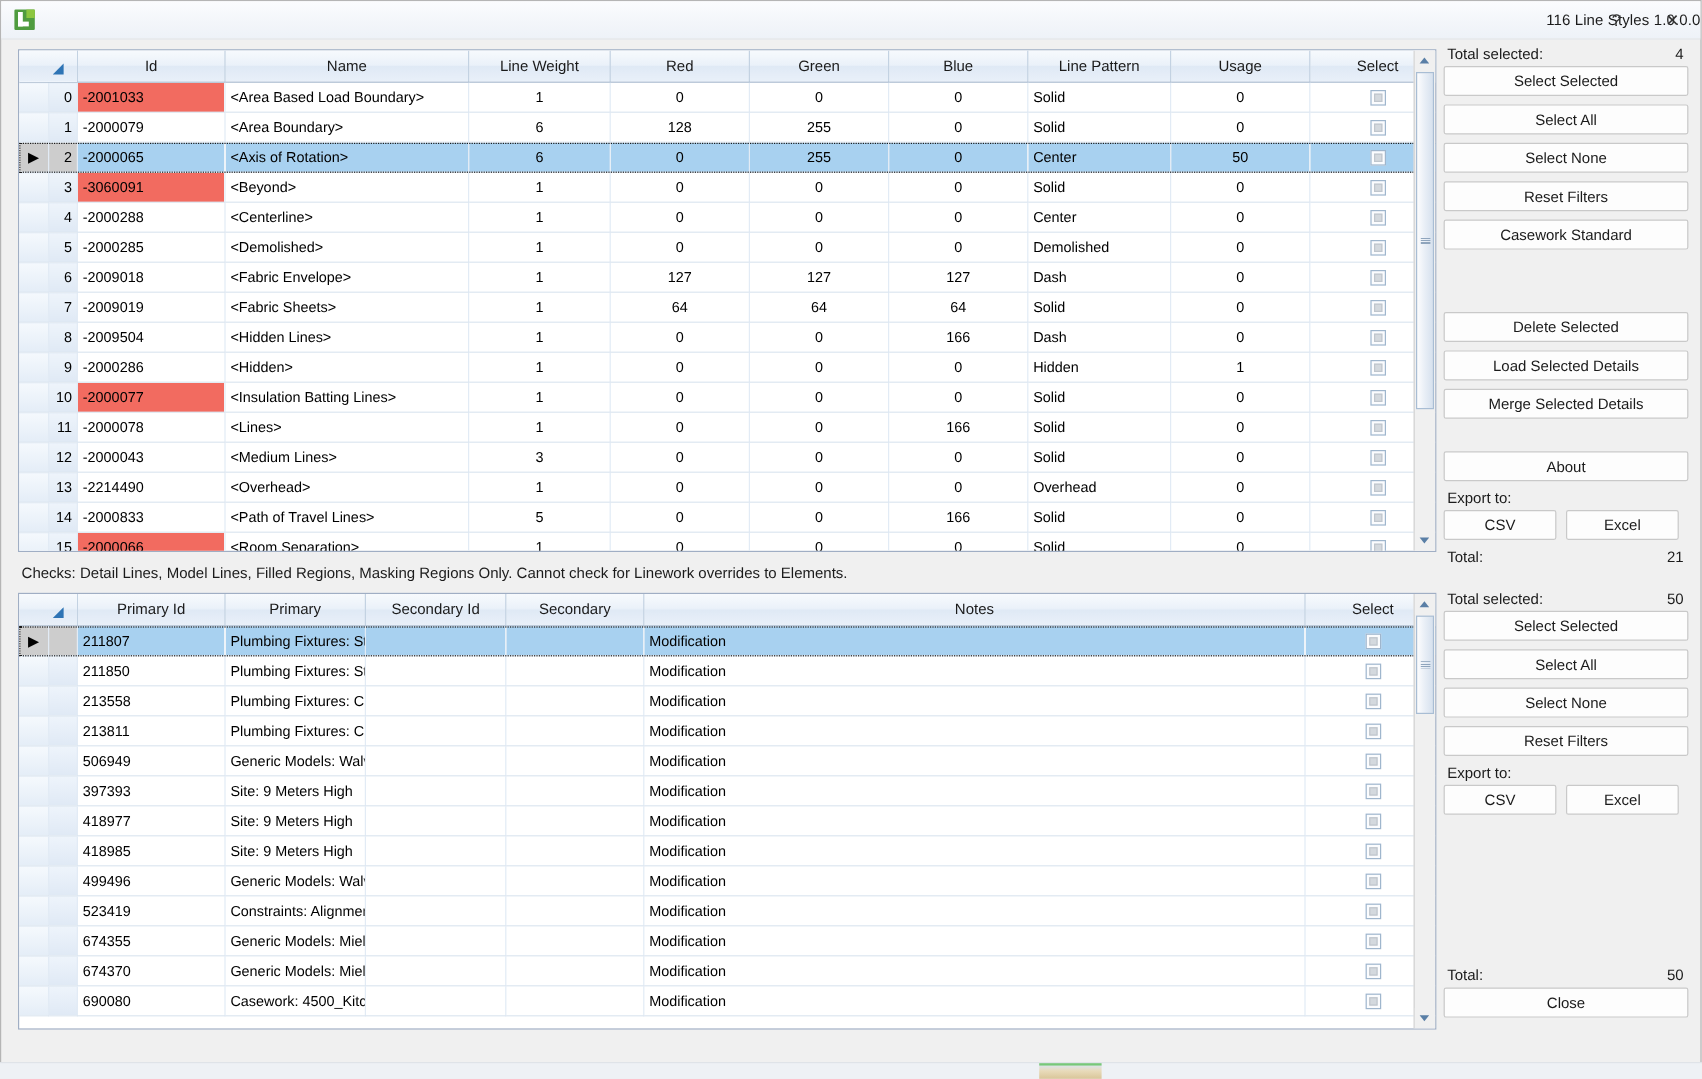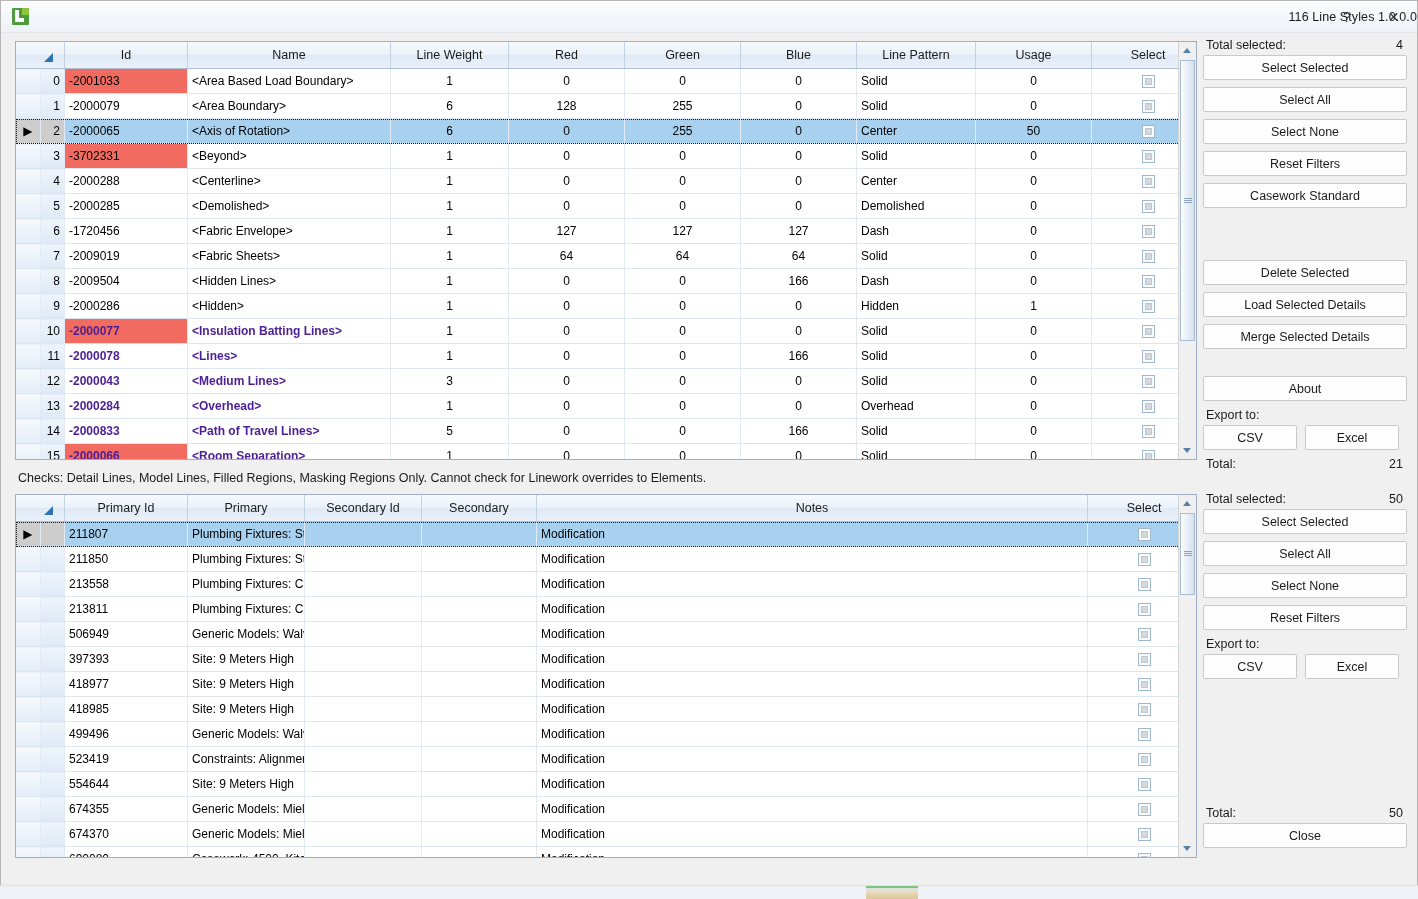--- a/index.html
+++ b/index.html
@@ -100,21 +100,21 @@
   .rh-num{
     width:30px;background:linear-gradient(to bottom,#eef4fb,#dfe9f5);
     border-right:1px solid #c3d2e2;text-align:right;padding-right:6px;
     font-size:11.5px;color:#222;
   }
   tr.sel .rh-arrow{background:#cdcdcd;}
   tr.sel .rh-num{background:#cdcdcd;}
   tr.sel td{background:#a8d1f0;}
   tr.sel{outline:1px dotted #1b1b1b;outline-offset:-1px;}
   td.redcell{background:#f26b60;}
-  td.redtext{color:#4c1d95;font-weight:bold;}
+  td.redtext{color:#000000;}
   .c-num{text-align:center;}
   .c-left{text-align:left;}
   .corner-th{
     width:48px;
     background:linear-gradient(to bottom,#f7fafd,#e4edf7);
     position:relative;
   }
   .corner-th .tri{
     position:absolute;right:11px;bottom:6px;width:0;height:0;
     border-left:9px solid transparent;border-bottom:9px solid #2e74b5;
@@ -269,21 +269,21 @@
                 <td class="c-num">0</td>
                 <td class="c-num">255</td>
                 <td class="c-num">0</td>
                 <td class="c-left">Center</td>
                 <td class="c-num">50</td>
                 <td class="c-num" style="border-right:none"><span class="cbox"><i></i></span></td>
               </tr>
               <tr>
                 <td class="rh-arrow"></td>
                 <td class="rh-num">3</td>
-                <td class="c-left redcell">-3702331</td>
+                <td class="c-left redcell">-3060091</td>
                 <td class="c-left">&lt;Beyond&gt;</td>
                 <td class="c-num">1</td>
                 <td class="c-num">0</td>
                 <td class="c-num">0</td>
                 <td class="c-num">0</td>
                 <td class="c-left">Solid</td>
                 <td class="c-num">0</td>
                 <td class="c-num" style="border-right:none"><span class="cbox"><i></i></span></td>
               </tr>
               <tr>
@@ -308,21 +308,21 @@
                 <td class="c-num">0</td>
                 <td class="c-num">0</td>
                 <td class="c-num">0</td>
                 <td class="c-left">Demolished</td>
                 <td class="c-num">0</td>
                 <td class="c-num" style="border-right:none"><span class="cbox"><i></i></span></td>
               </tr>
               <tr>
                 <td class="rh-arrow"></td>
                 <td class="rh-num">6</td>
-                <td class="c-left">-1720456</td>
+                <td class="c-left">-2009018</td>
                 <td class="c-left">&lt;Fabric Envelope&gt;</td>
                 <td class="c-num">1</td>
                 <td class="c-num">127</td>
                 <td class="c-num">127</td>
                 <td class="c-num">127</td>
                 <td class="c-left">Dash</td>
                 <td class="c-num">0</td>
                 <td class="c-num" style="border-right:none"><span class="cbox"><i></i></span></td>
               </tr>
               <tr>
@@ -399,21 +399,21 @@
                 <td class="c-num">0</td>
                 <td class="c-num">0</td>
                 <td class="c-num">0</td>
                 <td class="c-left">Solid</td>
                 <td class="c-num">0</td>
                 <td class="c-num" style="border-right:none"><span class="cbox"><i></i></span></td>
               </tr>
               <tr>
                 <td class="rh-arrow"></td>
                 <td class="rh-num">13</td>
-                <td class="c-left redtext">-2000284</td>
+                <td class="c-left redtext">-2214490</td>
                 <td class="c-left redtext">&lt;Overhead&gt;</td>
                 <td class="c-num">1</td>
                 <td class="c-num">0</td>
                 <td class="c-num">0</td>
                 <td class="c-num">0</td>
                 <td class="c-left">Overhead</td>
                 <td class="c-num">0</td>
                 <td class="c-num" style="border-right:none"><span class="cbox"><i></i></span></td>
               </tr>
               <tr>
@@ -571,30 +571,20 @@
                 <td class="c-left">523419</td>
                 <td class="c-left">Constraints: Alignment</td>
                 <td class="c-left"></td>
                 <td class="c-left"></td>
                 <td class="c-left">Modification</td>
                 <td class="c-num" style="border-right:none"><span class="cbox"><i></i></span></td>
               </tr>
               <tr>
                 <td class="rh-arrow"></td>
                 <td class="rh-num"></td>
-                <td class="c-left">554644</td>
-                <td class="c-left">Site: 9 Meters High</td>
-                <td class="c-left"></td>
-                <td class="c-left"></td>
-                <td class="c-left">Modification</td>
-                <td class="c-num" style="border-right:none"><span class="cbox"><i></i></span></td>
-              </tr>
-              <tr>
-                <td class="rh-arrow"></td>
-                <td class="rh-num"></td>
                 <td class="c-left">674355</td>
                 <td class="c-left">Generic Models: Miel...</td>
                 <td class="c-left"></td>
                 <td class="c-left"></td>
                 <td class="c-left">Modification</td>
                 <td class="c-num" style="border-right:none"><span class="cbox"><i></i></span></td>
               </tr>
               <tr>
                 <td class="rh-arrow"></td>
                 <td class="rh-num"></td>

